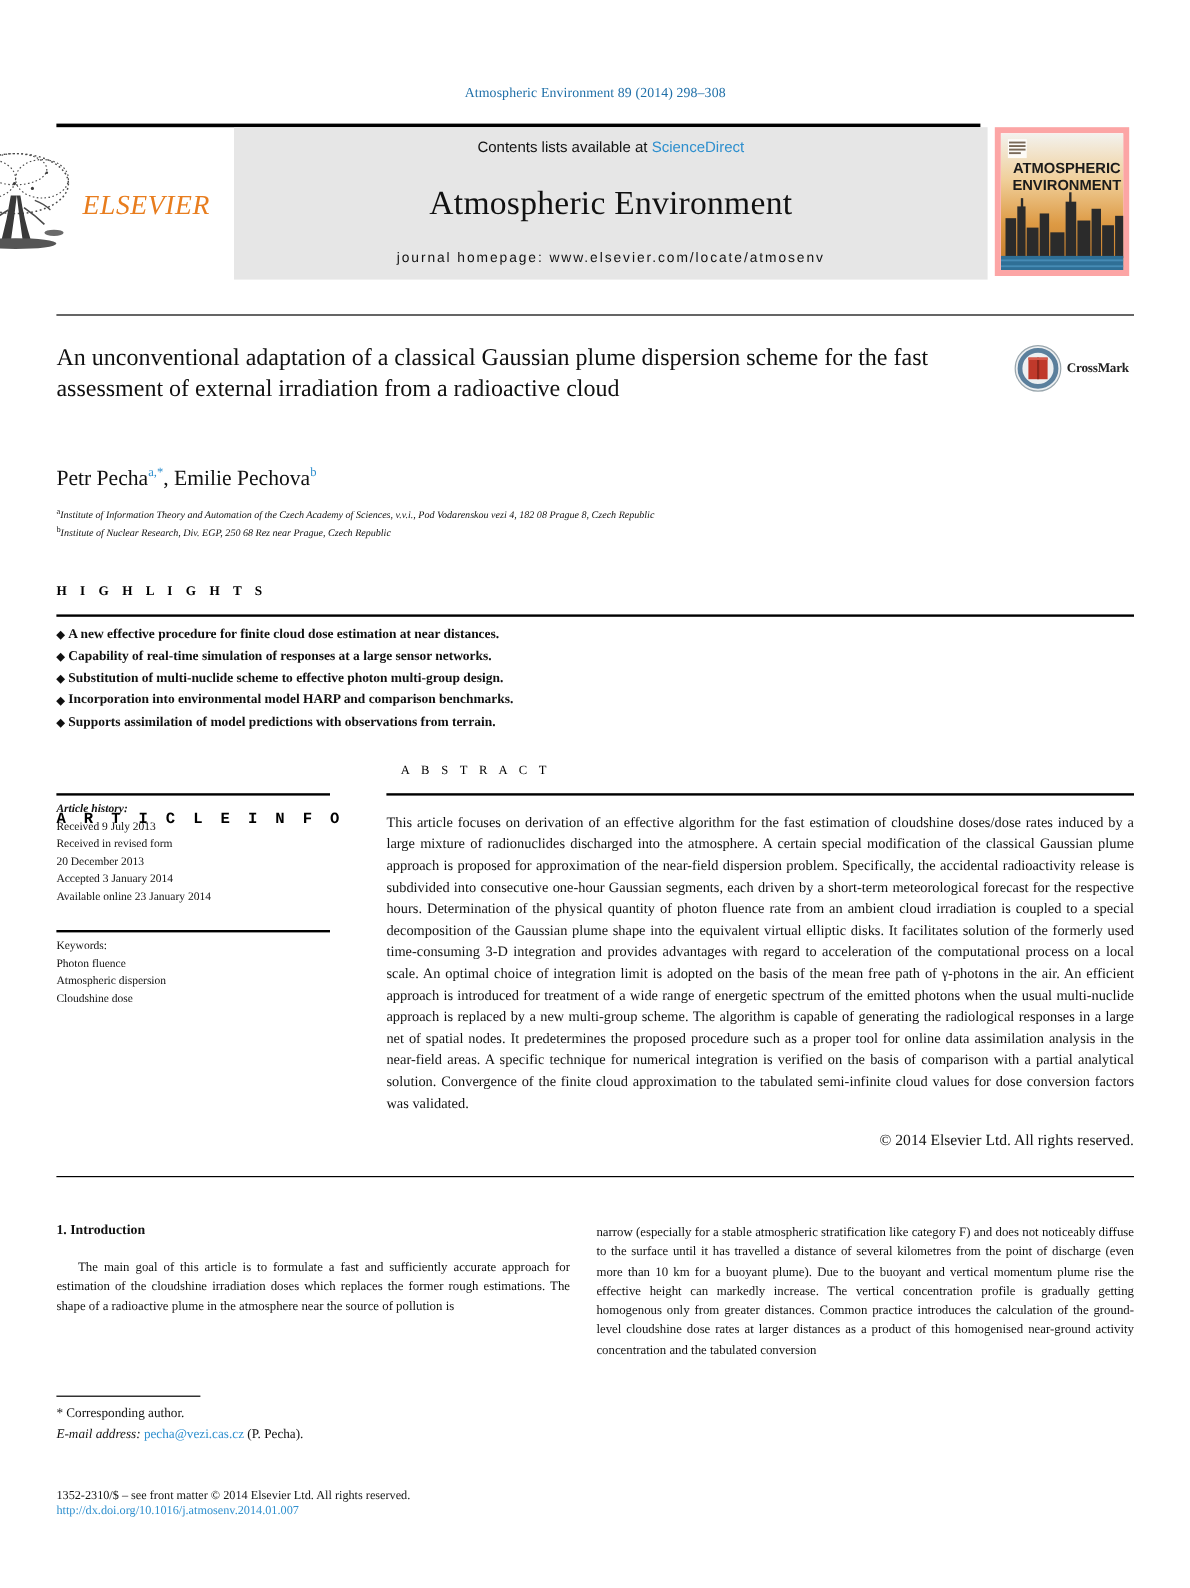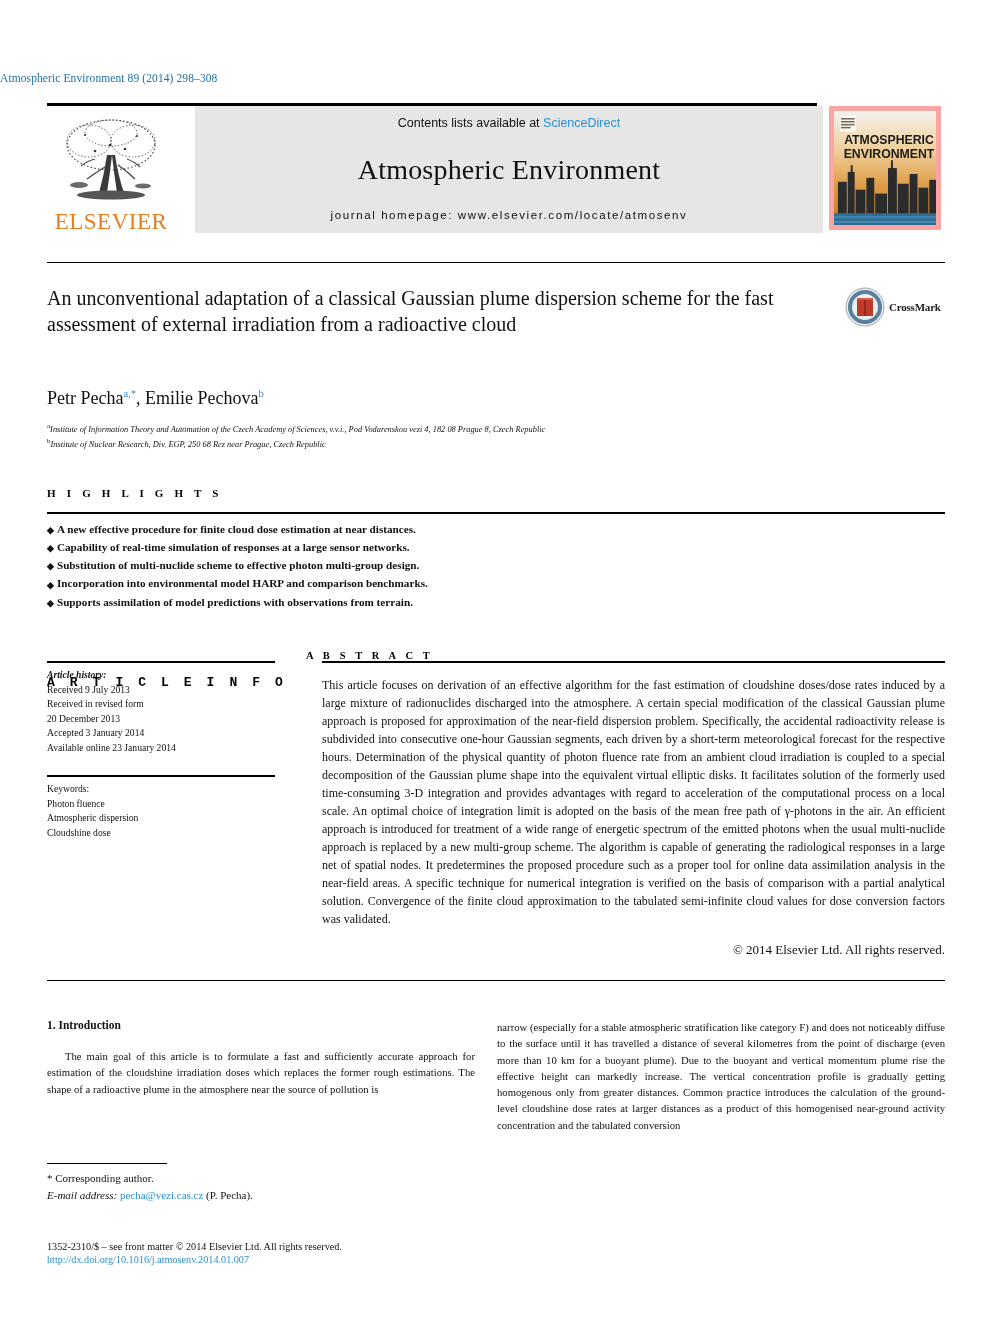--- a/index.html
+++ b/index.html
@@ -9,32 +9,32 @@
     font-family: "Liberation Serif", serif;
     color: #000000;
     position: relative;
     overflow: hidden;
   }
   .page { position:absolute; left:0; top:0; width:992px; height:1323px; }
 
   
   .runhead {
     position:absolute; left:0; top:72px; width:992px;
-    font-size:11.5px; color:#1f6fa8;
+    text-align:center; font-size:11.5px; color:#1f6fa8;
     letter-spacing:.1px;
   }
 
   
   .masthead { position:absolute; left:47px; top:103px; width:898px; }
   .mast-rule-top { height:3px; background:#000; width:770px; }
   .mast-body { display:flex; align-items:stretch; height:127px; }
   .mast-logo {
     width:128px; flex:0 0 128px;
-    display:flex; flex-direction:column; align-items:center; justify-content:flex-end;
-    padding-top:2px; box-sizing:border-box;
+    display:flex; flex-direction:row; align-items:center; justify-content:flex-end;
+    padding-top:2px; box-sizing:border-box;font-style:italic;
   }
   .tree-wrap { width:112px; height:96px; }
   .elsevier-word {
     font-family:"Liberation Serif", serif;
     font-size:23px; letter-spacing:.5px; color:#E87D1E;
     line-height:1; margin-top:-1px;
   }
   .mast-center {
     flex:1 1 auto; background:#e6e6e6; margin-left:20px; margin-right:6px;
     display:flex; flex-direction:column; align-items:center; justify-content:space-between;
@@ -88,22 +88,22 @@
   }
   .hl-list div { white-space:nowrap; }
   .hl-bullet { font-size:9px; vertical-align:middle; margin-right:3px; }
 
   
   .ai-head {
     position:absolute; left:47px; top:675px;
     font-size:13px; font-weight:bold; letter-spacing:3.6px; color:#000;font-family:Liberation Mono, monospace;
   }
   .ab-head {
-    position:absolute; left:306px; top:637px;
-    font-size:10.5px; font-weight:bold; letter-spacing:3.6px; color:#000;margin-top:13px;
+    position:absolute; left:334px; top:637px;
+    font-size:10.5px; font-weight:normal; letter-spacing:3.6px; color:#000;
   }
   .ai-rule { position:absolute; left:47px; top:661px; width:228px; height:1.5px; background:#000; }
   .ab-rule { position:absolute; left:322px; top:661px; width:623px; height:1.5px; background:#000; }
 
   .ai-body { position:absolute; left:47px; top:668px; width:228px; font-size:9.6px; line-height:1.52; color:#111; }
   .ai-body .lbl { font-style:italic; font-weight:bold; }
   .ai-rule2 { position:absolute; left:47px; top:775px; width:228px; height:1.5px; background:#000; }
   .ai-keys { position:absolute; left:47px; top:782px; width:228px; font-size:9.6px; line-height:1.52; color:#111; }
 
   .abstract {

